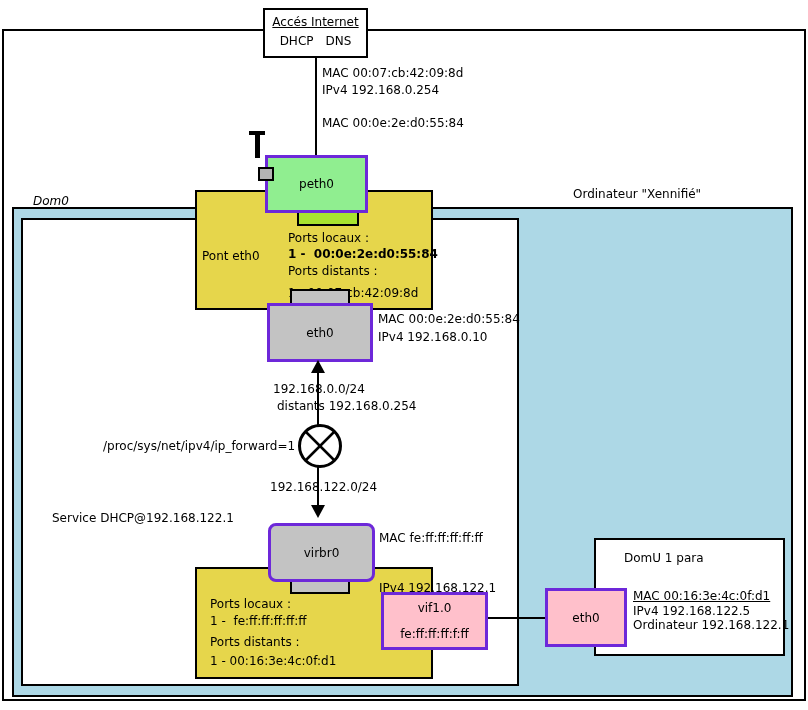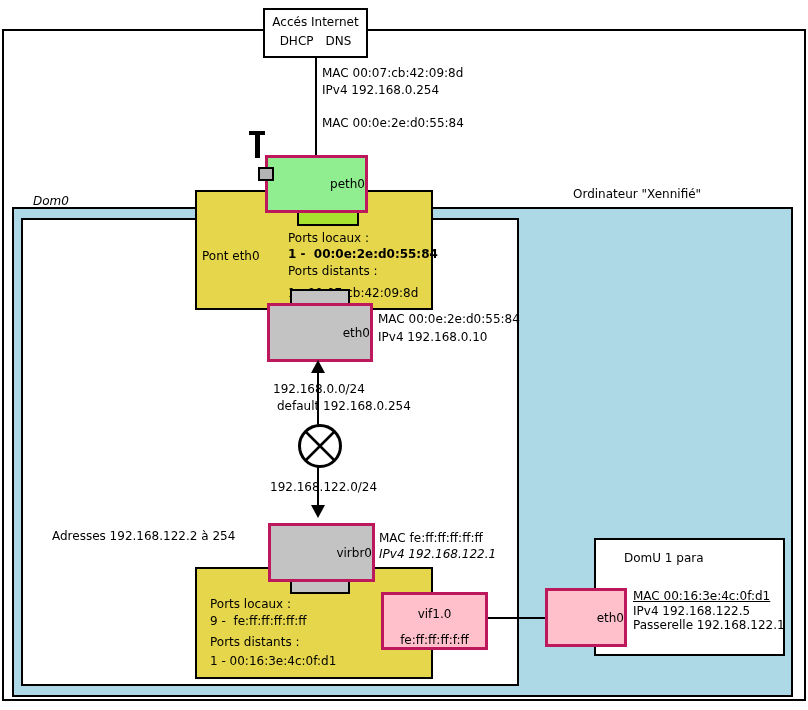--- a/index.html
+++ b/index.html
@@ -1,22 +1,22 @@
 <!DOCTYPE html>
 <html><head>
 <meta charset="utf-8">
 <style>
   html,body{margin:0;padding:0;background:#fff;}
   #stage{position:relative;width:808px;height:710px;background:#fff;overflow:hidden;
          font-family:"DejaVu Sans","Liberation Sans",sans-serif;font-size:12px;color:#000;}
   .abs{position:absolute;box-sizing:border-box;}
   .t{position:absolute;white-space:pre;line-height:15px;}
   .box{position:absolute;box-sizing:border-box;border:2px solid #000;}
-  .node{position:absolute;box-sizing:border-box;border:3px solid #be185d;
-        display:flex;align-items:center;justify-content:flex-end;text-align:center;}
+  .node{position:absolute;box-sizing:border-box;border:3px solid #6d28d9;
+        display:flex;align-items:center;justify-content:center;text-align:center;}
   .line{position:absolute;background:#000;}
   .arrow-up{position:absolute;width:0;height:0;border-left:7px solid transparent;
             border-right:7px solid transparent;border-bottom:13px solid #000;}
   .arrow-down{position:absolute;width:0;height:0;border-left:7px solid transparent;
               border-right:7px solid transparent;border-top:13px solid #000;}
   .yellow{background:#E6D64B;}
   .gray{background:#C3C3C3;}
   .pink{background:#FFC0CB;}
 </style>
 </head>
@@ -26,21 +26,21 @@
 
   <div class="box" style="left:2px;top:29px;width:804px;height:672px;background:#fff;"></div>
   <div class="t" style="left:573px;top:187px;">Ordinateur "Xennifié"</div>
   <div class="t" style="left:33px;top:194px;font-style:italic;">Dom0</div>
 
   <div class="box" style="left:12px;top:207px;width:781px;height:490px;background:#ADD8E6;"></div>
 
   <div class="box" style="left:21px;top:218px;width:498px;height:468px;background:#fff;"></div>
 
   <div class="box" style="left:263px;top:8px;width:105px;height:50px;background:#fff;text-align:center;">
-    <div style="margin-top:5px;white-space:pre;">Accés Internet</div>
+    <div style="margin-top:5px;white-space:pre;text-decoration:underline;">Accés Internet</div>
     <div style="margin-top:5px;">
       <span>DHCP</span><span style="display:inline-block;width:12px;"></span><span>DNS</span>
     </div>
   </div>
 
   <div class="line" style="left:315px;top:57px;width:2px;height:98px;"></div>
   <div class="t" style="left:322px;top:66px;">MAC 00:07:cb:42:09:8d</div>
   <div class="t" style="left:322px;top:83px;">IPv4 192.168.0.254</div>
   <div class="t" style="left:322px;top:116px;">MAC 00:0e:2e:d0:55:84</div>
 
@@ -63,57 +63,58 @@
   <div class="box gray" style="left:290px;top:289px;width:60px;height:18px;"></div>
   <div class="node gray" style="left:267px;top:303px;width:106px;height:59px;">
     <span>eth0</span>
   </div>
   <div class="t" style="left:378px;top:312px;">MAC 00:0e:2e:d0:55:84</div>
   <div class="t" style="left:378px;top:330px;">IPv4 192.168.0.10</div>
 
   <div class="line" style="left:317px;top:370px;width:2px;height:56px;"></div>
   <div class="arrow-up" style="left:311px;top:360px;"></div>
   <div class="t" style="left:273px;top:382px;">192.168.0.0/24</div>
-  <div class="t" style="left:277px;top:399px;">default 192.168.0.254</div>
+  <div class="t" style="left:277px;top:399px;">distants 192.168.0.254</div>
 
   <svg class="abs" style="left:296px;top:422px;" width="48" height="48" viewBox="0 0 48 48">
     <circle cx="24" cy="24" r="20.5" fill="#fff" stroke="#000" stroke-width="3"></circle>
     <line x1="9.5" y1="9.5" x2="38.5" y2="38.5" stroke="#000" stroke-width="2.5"></line>
     <line x1="38.5" y1="9.5" x2="9.5" y2="38.5" stroke="#000" stroke-width="2.5"></line>
   </svg>
+  <div class="t" style="left:103px;top:439px;">/proc/sys/net/ipv4/ip_forward=1</div>
 
   <div class="line" style="left:317px;top:467px;width:2px;height:40px;"></div>
   <div class="arrow-down" style="left:311px;top:505px;"></div>
   <div class="t" style="left:270px;top:480px;">192.168.122.0/24</div>
 
-  <div class="t" style="left:52px;top:529px;">Adresses 192.168.122.2 à 254</div>
+  <div class="t" style="left:52px;top:511px;">Service DHCP@192.168.122.1</div>
 
   <div class="box yellow" style="left:195px;top:567px;width:238px;height:112px;"></div>
   <div class="t" style="left:210px;top:597px;">Ports locaux :</div>
-  <div class="t" style="left:210px;top:614px;">9 -  fe:ff:ff:ff:ff:ff</div>
+  <div class="t" style="left:210px;top:614px;">1 -  fe:ff:ff:ff:ff:ff</div>
   <div class="t" style="left:210px;top:635px;">Ports distants :</div>
   <div class="t" style="left:210px;top:654px;">1 - 00:16:3e:4c:0f:d1</div>
 
   <div class="box gray" style="left:290px;top:576px;width:60px;height:18px;"></div>
-  <div class="node gray" style="left:268px;top:523px;width:107px;height:59px;">
+  <div class="node gray" style="left:268px;top:523px;width:107px;height:59px;border-radius:8px;">
     <span>virbr0</span>
   </div>
   <div class="t" style="left:379px;top:531px;">MAC fe:ff:ff:ff:ff:ff</div>
-  <div class="t" style="left:379px;top:547px;font-style:italic;">IPv4 192.168.122.1</div>
+  <div class="t" style="left:379px;top:581px;">IPv4 192.168.122.1</div>
 
   <div class="line" style="left:486px;top:617px;width:61px;height:2px;"></div>
 
   <div class="node pink" style="left:381px;top:592px;width:107px;height:58px;flex-direction:column;gap:12px;">
     <span>vif1.0</span>
     <span>fe:ff:ff:ff:f:ff</span>
   </div>
 
   <div class="box" style="left:594px;top:538px;width:191px;height:118px;background:#fff;"></div>
   <div class="t" style="left:624px;top:551px;">DomU 1 para</div>
   <div class="t" style="left:633px;top:589px;text-decoration:underline;">MAC 00:16:3e:4c:0f:d1</div>
   <div class="t" style="left:633px;top:604px;">IPv4 192.168.122.5</div>
-  <div class="t" style="left:633px;top:618px;">Passerelle 192.168.122.1</div>
+  <div class="t" style="left:633px;top:618px;">Ordinateur 192.168.122.1</div>
 
   <div class="node pink" style="left:545px;top:588px;width:82px;height:59px;">
     <span>eth0</span>
   </div>
 
 </div>
 
 </body></html>

